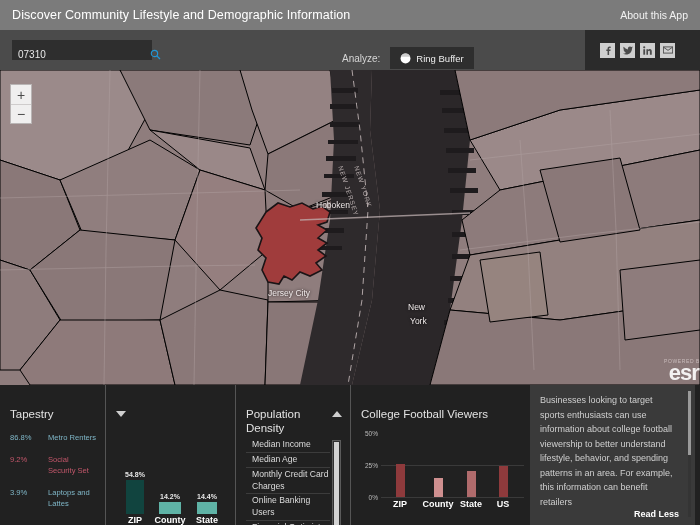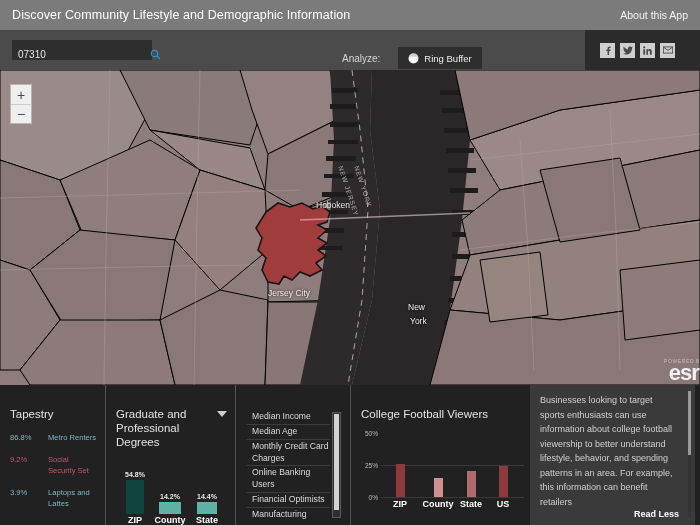--- a/index.html
+++ b/index.html
@@ -31,21 +31,21 @@
   .search-input {
     flex: 1; background: transparent; border: 0; outline: none;
     color: #e8e8e8; font-size: 10px; padding-left: 6px;
     font-family: "Liberation Sans", sans-serif;
   }
   .search-icon { width: 18px; display: flex; align-items: center; justify-content: center; cursor: pointer; }
   .search-icon svg { display: block; }
 
   .analyze-group {
     position: absolute; left: 342px; top: 0; height: 56px;
-    display: flex; align-items: center; gap: 16px; text-align: right;
+    display: flex; align-items: center; gap: 8px; text-align: right;
   }
   .analyze-label { color: #d6d6d6; font-size: 10px; margin-right: 2px; }
   .analyze-btn {
     height: 22px; background: #2e2e2e; color: #ededed; font-size: 9.5px;
     display: flex; align-items: center; gap: 5px; padding: 0 10px; cursor: pointer;
   }
   .analyze-btn .gi { display: flex; align-items: center; }
 
   .social {
     position: absolute; left: 600px; top: 30px; width: 100px; height: 40px;
@@ -329,21 +329,20 @@
         <span class="tap-name" style="color:#c2566a">Social Security Set</span>
       </div>
       <div class="tap-row">
         <span class="tap-pct" style="color:#7fb6c7">3.9%</span>
         <span class="tap-name" style="color:#7fb6c7">Laptops and Lattes</span>
       </div>
     </div>
 
     <div class="panel p-grad">
       <div class="grad-head">
-        <div class="panel-title" style="max-width:88px">Graduate and Professional Degrees</div>
         <div class="caret"></div>
       </div>
       <div class="gchart">
         <div class="gbar-col" style="left:0px; width:34px;">
           <div class="gbar-val">54.8%</div>
           <div class="gbar" style="width:18px; height:34px; background:#11443f;"></div>
           <div class="gbar-lbl">ZIP</div>
         </div>
         <div class="gbar-col" style="left:32px; width:40px;">
           <div class="gbar-val">14.2%</div>
@@ -352,20 +351,24 @@
         </div>
         <div class="gbar-col" style="left:72px; width:34px;">
           <div class="gbar-val">14.4%</div>
           <div class="gbar" style="width:20px; height:12px; background:#5fb3a6;"></div>
           <div class="gbar-lbl">State</div>
         </div>
       </div>
     </div>
 
     <div class="panel p-pop">
+      <div class="pop-head">
+        <div class="panel-title">Population Density</div>
+        <div class="caret up"></div>
+      </div>
       <div class="pop-list">
         <div class="pop-item">Median Income</div>
         <div class="pop-item">Median Age</div>
         <div class="pop-item">Monthly Credit Card Charges</div>
         <div class="pop-item">Online Banking Users</div>
         <div class="pop-item">Financial Optimists</div>
         <div class="pop-item">Manufacturing</div>
         <div class="pop-scroll">
           <div class="pop-thumb"></div>
         </div>

